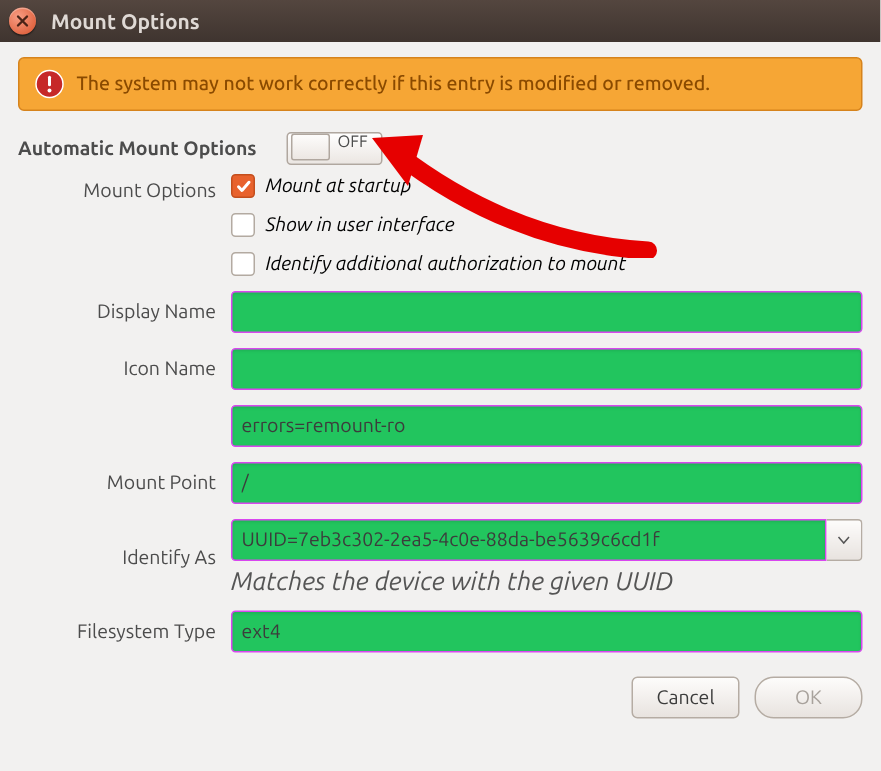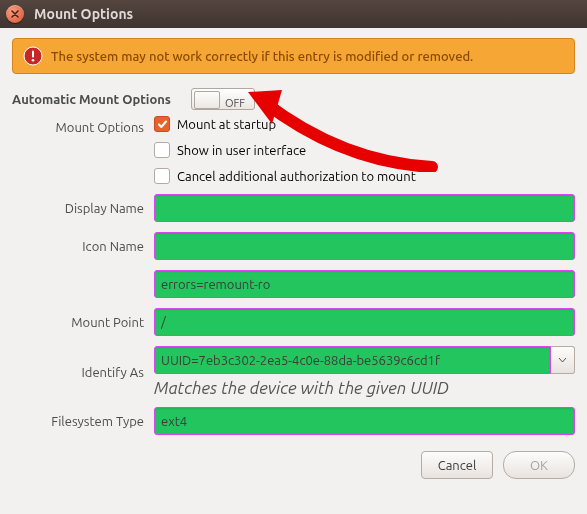--- a/index.html
+++ b/index.html
@@ -11,32 +11,32 @@
 .titlebar .title { font-weight: bold; font-size: 14px; }
 
 .content { padding: 10px 12px 12px 12px; }
 
 .warnbanner { background: #f6a635; border: 1px solid #d6831c; border-radius: 4px; display: flex; align-items: center; gap: 8px; padding: 7px 10px; margin-bottom: 14px; }
 .warnbanner .icon { width: 20px; height: 20px; flex: 0 0 20px; }
 .warnbanner .txt { color: #8a4a00; font-weight: 500; }
 
 .row-auto { display: flex; align-items: center; gap: 20px; margin-bottom: 6px; position: relative; }
 .row-auto .lbl { font-weight: bold; color: #4c4c4c; }
-.toggle { width: 64px; height: 22px; border: 1px solid #b0a79f; border-radius: 3px; background: linear-gradient(#fff,#ebe6e2); display: flex; align-items: flex-end; position: relative; cursor: pointer; }
+.toggle { width: 64px; height: 22px; border: 1px solid #b0a79f; border-radius: 3px; background: linear-gradient(#fff,#ebe6e2); display: flex; align-items: flex-start; position: relative; cursor: pointer; }
 .toggle .knob { width: 26px; height: 18px; border: 1px solid #b0a79f; border-radius: 2px; background: linear-gradient(#fdfcfb,#ece7e3); margin-left: 2px; }
 .toggle .state { flex: 1; text-align: center; font-size: 11px; color: #4c4c4c; padding-right: 4px; }
 
 .arrow { position: absolute; left: 242px; top: 82px; pointer-events: none; }
 
 .formgrid { display: grid; grid-template-columns: 132px 1fr; column-gap: 10px; row-gap: 10px; align-items: center; }
 .formgrid .flab { text-align: right; color: #4c4c4c; }
 .formgrid .flab.top { align-self: start; padding-top: 4px; }
 
 .checks { display: flex; flex-direction: column; gap: 10px; }
-.checkrow { display: flex; align-items: center; gap: 7px; }
+.checkrow { display: flex; align-items: center; gap: 7px; font-style: italic; }
 .chk { width: 16px; height: 16px; border: 1px solid #b3aaa1; border-radius: 3px; background: #fff; display: flex; align-items: center; justify-content: center; }
 .chk.on { background: #e8622d; border-color: #c44e1d; }
 .chk.on svg { width: 11px; height: 11px; }
 
 input.txt, .txt-like { width: 100%; height: 28px; border: 1px solid #d946ef; border-radius: 3px; background: #22c55e; padding: 0 6px; color: #3c3c3c; box-shadow: inset 0 1px 2px rgba(0,0,0,.1); }
 .sel { display: flex; align-items: flex-start; }
 .sel .txt-like { border-top-right-radius: 0; border-bottom-right-radius: 0; display: flex; align-items: center; }
 .sel .drop { width: 26px; height: 28px; border: 1px solid #b5aca3; border-left: none; border-radius: 0 3px 3px 0; background: linear-gradient(#fdfcfb,#e8e3df); display: flex; align-items: center; justify-content: center; }
 .hint { font-style: italic; color: #555; font-size: 17px; margin-top: 4px; }
 
@@ -87,21 +87,21 @@
             </svg>
           </span>
         <span>Mount at startup</span>
       </div>
       <div class="checkrow">
         <span class="chk"></span>
         <span>Show in user interface</span>
       </div>
       <div class="checkrow">
         <span class="chk"></span>
-        <span>Cancel additional authorization to mount</span>
+        <span>Identify additional authorization to mount</span>
       </div>
     </div>
 
     <div class="flab">Display Name</div>
     <input class="txt" value="" style="">
 
     <div class="flab">Icon Name</div>
     <input class="txt" value="" style="">
 
     <div></div>

